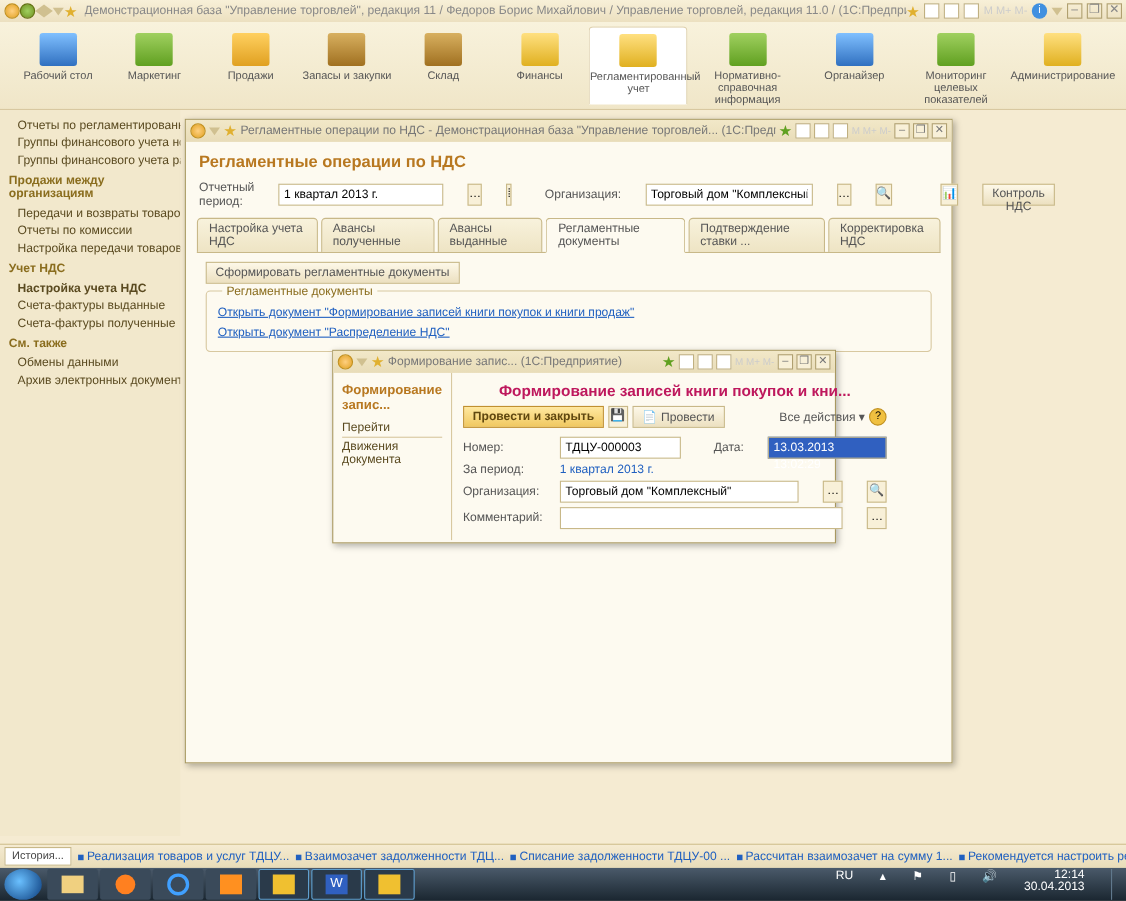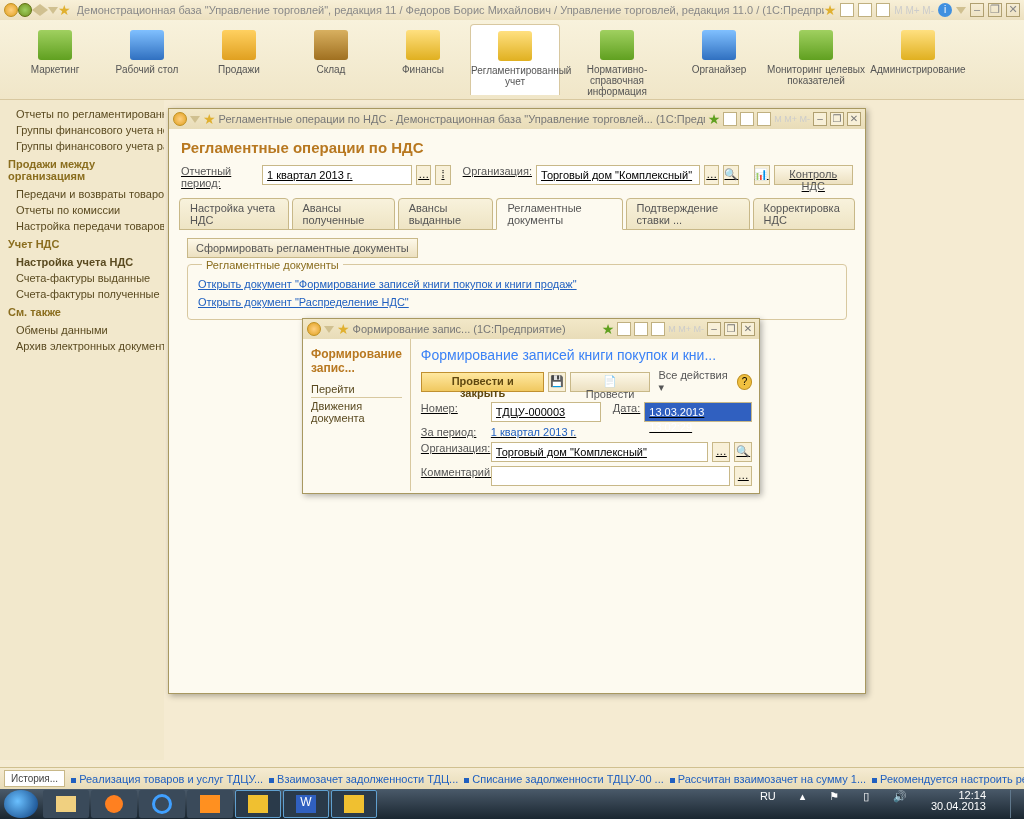--- a/index.html
+++ b/index.html
@@ -32,21 +32,21 @@
 .leftnav .itm { color:#5a4a20; padding:2px 8px 2px 16px; cursor:pointer; font-size:11px; white-space:nowrap; overflow:hidden;}
 .leftnav .itm.bold { font-weight:bold; }
 
 
 .subwin { position:absolute; background:#fdfaf0; border:1px solid #a89860; box-shadow:2px 2px 6px rgba(0,0,0,.3); }
 .subwin .wtitle { height:20px; background:linear-gradient(#f2e8c8,#e8dcb8); display:flex; align-items:center; padding:0 4px; color:#777; gap:3px;}
 .subwin .wtitle .txt { flex:1; white-space:nowrap; overflow:hidden; }
 .subwin .wtitle .wbtn { width:14px; height:14px; border:1px solid #b0a070; background:#f8f0d8; text-align:center; line-height:12px; font-size:10px; cursor:pointer;}
 .subwin .hdr { color:#b87820; font-size:15px; font-weight:bold; padding:10px 12px 6px; }
 
-.fieldrow { display:flex; padding:3px 12px; gap:4px;text-decoration:underline; }
+.fieldrow { display:flex; align-items:center; padding:3px 12px; gap:22px; }
 .fieldrow label { color:#555; }
 .inp { background:#fff; border:1px solid #c8b888; padding:2px 4px; height:20px; }
 .btn { background:linear-gradient(#fdf8e8,#ece0c0); border:1px solid #c8b888; padding:2px 8px; height:20px; cursor:pointer; color:#555;}
 .btn.promin{background:linear-gradient(#ffe8a0,#f0c860);border:1px solid #c09030;color:#604810;font-weight:bold;}
 .dotbtn{width:18px;height:20px;border:1px solid #c8b888;background:#f8f0d8;text-align:center;line-height:16px;cursor:pointer;}
 
 .tabs { display:flex; padding:0 10px; gap:3px; }
 .tab { background:linear-gradient(#f8f2dc,#eee4c4); border:1px solid #c8b888; border-radius:4px 4px 0 0; padding:3px 10px; cursor:pointer; color:#555; font-size:11px;}
 .tab.active { background:#fdfaf0; border-bottom-color:#fdfaf0; position:relative; z-index:2;}
 .tabbody { border-top:1px solid #c8b888; margin:0 10px; padding:8px; position:relative; top:-1px; background:#fdfaf0;}
@@ -55,21 +55,21 @@
 .fieldset { border:1px solid #d8c8a0; border-radius:4px; padding:8px 10px; margin-top:6px; }
 .fieldset .legend { margin:-14px 0 4px 4px; background:#fdfaf0; padding:0 4px; width:fit-content; color:#8a6d1e; font-size:11px;}
 
 
 .win2 { left:302px; top:318px; width:458px; height:176px; }
 .win2 .body { display:flex; height:152px; }
 .win2 .side { width:130px; border-right:1px solid #d8c8a0; padding:8px; }
 .win2 .side .hd { color:#b87820; font-weight:bold; font-size:12px; margin-bottom:6px;}
 .win2 .side .sitm { color:#5a4a20; padding:2px 0; border-bottom:1px solid #d8c8a0; cursor:pointer;}
 .win2 .main { flex:1; padding:8px 10px; }
-.win2 .main .mhdr { color:#3b82f6; font-size:14px; font-weight:normal; margin-bottom:6px; white-space:nowrap; overflow:hidden;}
+.win2 .main .mhdr { color:#be185d; font-size:14px; font-weight:bold; margin-bottom:6px; white-space:nowrap; overflow:hidden;text-align:center;}
 .sel{background:#3060c0;color:#fff;}
 
 
 .histbar { position:absolute; left:0; right:0; bottom:30px; height:22px; background:linear-gradient(#f5ebd2,#e8dcb8); border-top:1px solid #d0c090; display:flex; align-items:center; padding:0 4px; gap:6px; overflow:hidden;}
 .histbar .hb { background:#fff; border:1px solid #c8b888; padding:2px 6px; font-size:10px; color:#444; cursor:pointer; white-space:nowrap;}
 .histbar .hlink { color:#2060c0; font-size:10px; cursor:pointer; white-space:nowrap; }
 .dot{width:5px;height:5px;background:#2060c0;display:inline-block;margin-right:3px;}
 
 
 .taskbar { position:absolute; left:0; right:0; bottom:0; height:30px; background:linear-gradient(#4a5a6a,#1a2630); display:flex; align-items:center; }
@@ -104,30 +104,34 @@
     <span style="width:14px;height:14px;border-radius:50%;background:#4090e0;color:#fff;text-align:center;line-height:14px;font-size:10px">i</span>
     <span class="tri d"></span>
     <span class="wbtn" style="width:14px;height:14px;border:1px solid #b0a070;text-align:center;line-height:11px">–</span>
     <span class="wbtn" style="width:14px;height:14px;border:1px solid #b0a070;text-align:center;line-height:11px">❐</span>
     <span class="wbtn" style="width:14px;height:14px;border:1px solid #b0a070;text-align:center;line-height:11px">✕</span>
   </div>
 </div>
 
 <div class="maintool">
   <div class="tbitem">
+      <div class="ticon ic-blue"></div>
+      <div class="tlabel">Рабочий стол</div>
+    </div>
+  <div class="tbitem">
       <div class="ticon ic-chart"></div>
       <div class="tlabel">Маркетинг</div>
     </div>
   <div class="tbitem">
-      <div class="ticon ic-blue"></div>
-      <div class="tlabel">Рабочий стол</div>
-    </div>
-  <div class="tbitem">
       <div class="ticon ic-cart"></div>
       <div class="tlabel">Продажи</div>
+    </div>
+  <div class="tbitem">
+      <div class="ticon ic-box"></div>
+      <div class="tlabel">Запасы и закупки</div>
     </div>
   <div class="tbitem">
       <div class="ticon ic-box"></div>
       <div class="tlabel">Склад</div>
     </div>
   <div class="tbitem">
       <div class="ticon ic-yel"></div>
       <div class="tlabel">Финансы</div>
     </div>
   <div class="tbitem active">

